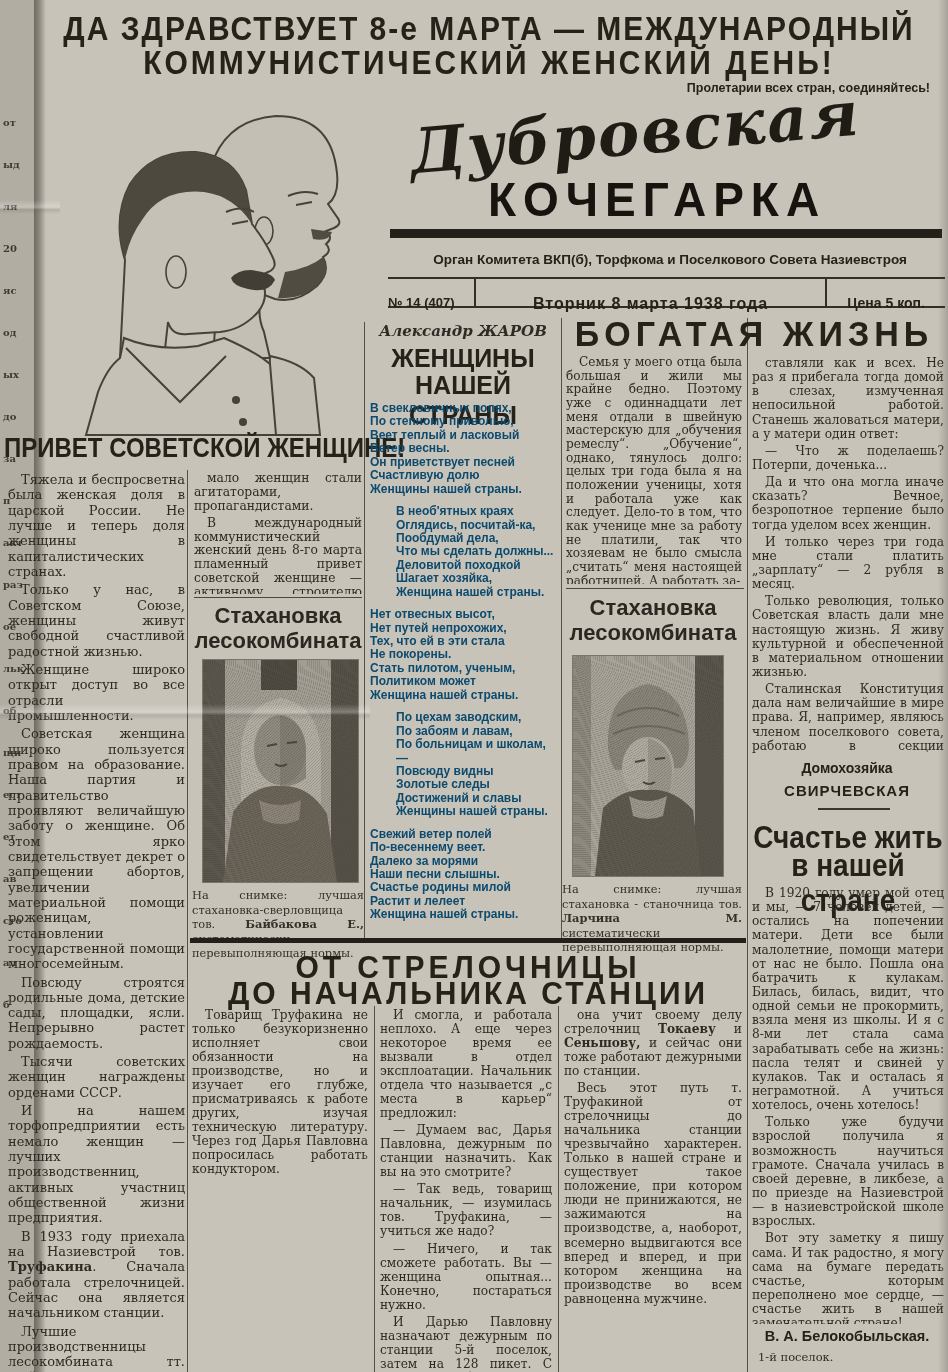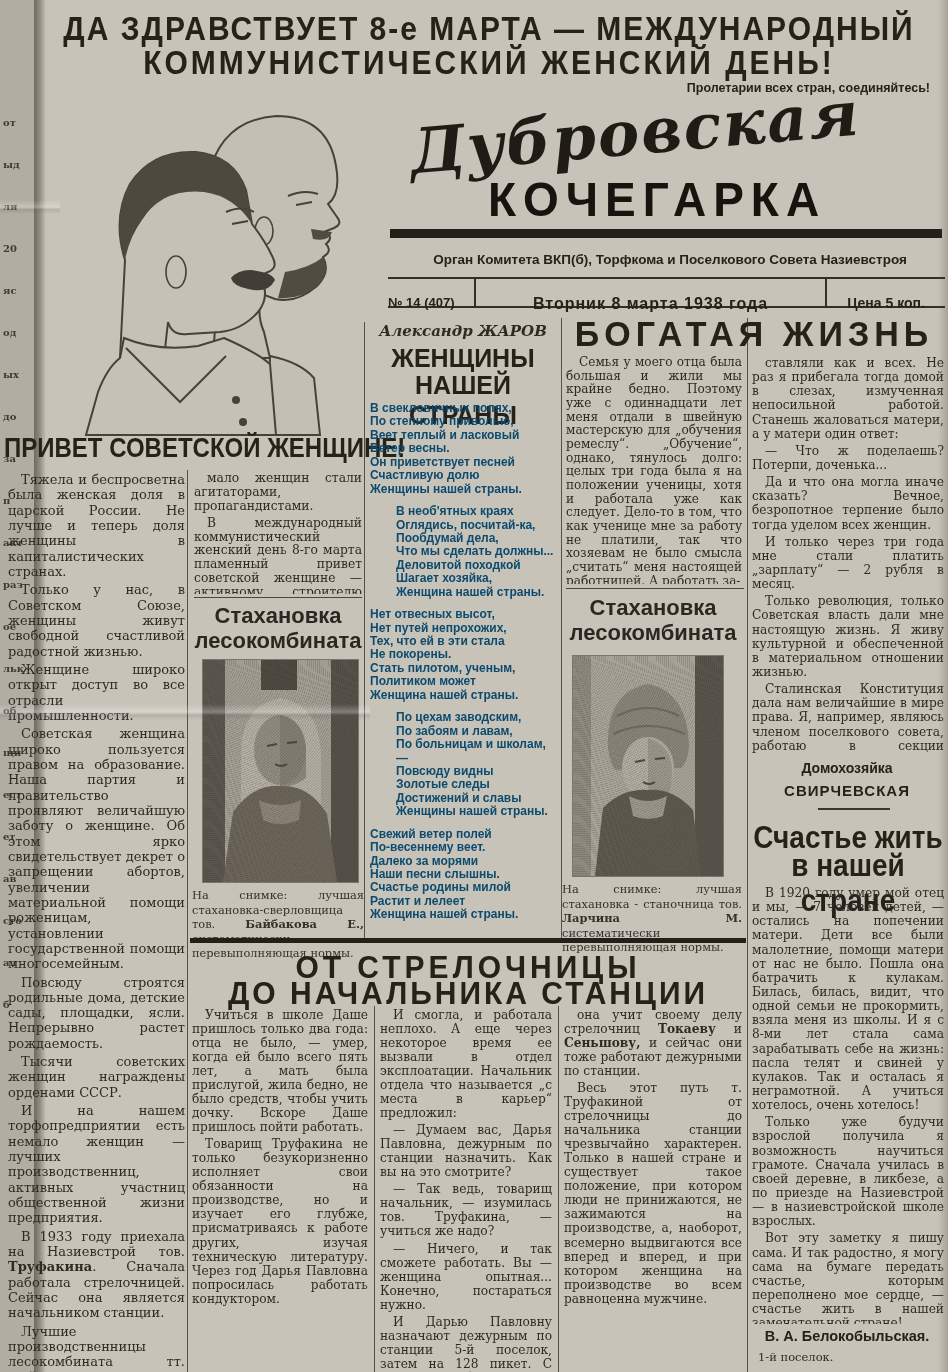--- a/index.html
+++ b/index.html
@@ -242,21 +242,20 @@
       <p>Вот эту заметку я пишу сама. И так радостно, я могу сама на бумаге передать счастье, которым переполнено мое сердце, — счастье жить в нашей замечательной стране!</p>
     </div>
   <div class="abs h-sans center" style="left:750px;top:1328px;width:194px;font-size:14.5px;">В. А. Белокобыльская.</div>
   <div class="abs" style="left:758px;top:1350px;width:190px;font-size:11.5px;">1-й поселок.</div>
 
   <div class="thickbar" style="left:190px;top:938px;width:556px;height:5px;"></div>
 
   <div class="abs h-sans center" style="left:190px;top:950px;width:556px;font-size:30px;letter-spacing:4px;transform:scaleY(1.05);">ОТ СТРЕЛОЧНИЦЫ</div>
   <div class="abs h-sans center" style="left:190px;top:976px;width:556px;font-size:30px;letter-spacing:3px;transform:scaleY(1.05);">ДО НАЧАЛЬНИКА СТАНЦИИ</div>
   <div class="col" style="left:192px;top:1008px;width:176px;height:364px;font-size:12.2px;line-height:1.15;">
-      <p>Учиться в школе Даше пришлось только два года: отца не было, — умер, когда ей было всего пять лет, а мать была прислугой, жила бедно, не было средств, чтобы учить дочку. Вскоре Даше пришлось пойти работать.</p>
       <p>Товарищ Труфакина не только безукоризненно исполняет свои обязанности на производстве, но и изучает его глубже, присматриваясь к работе других, изучая техническую литературу. Через год Дарья Павловна попросилась работать кондуктором.</p>
     </div>
   <div class="col" style="left:380px;top:1008px;width:172px;height:364px;font-size:12.2px;line-height:1.15;">
       <p>И смогла, и работала неплохо. А еще через некоторое время ее вызвали в отдел эксплоатации. Начальник отдела что называется „с места в карьер“ предложил:</p>
       <p>— Думаем вас, Дарья Павловна, дежурным по станции назначить. Как вы на это смотрите?</p>
       <p>— Так ведь, товарищ начальник, — изумилась тов. Труфакина, — учиться же надо?</p>
       <p>— Ничего, и так сможете работать. Вы — женщина опытная... Конечно, постараться нужно.</p>
       <p>И Дарью Павловну назначают дежурным по станции 5-й поселок, затем на 128 пикет. С этой работой т. Труфакина тоже справляется блестяще. Мало того, она помогает другим,</p>
     </div>
   <div class="col" style="left:564px;top:1008px;width:178px;height:364px;font-size:12.2px;line-height:1.15;">

